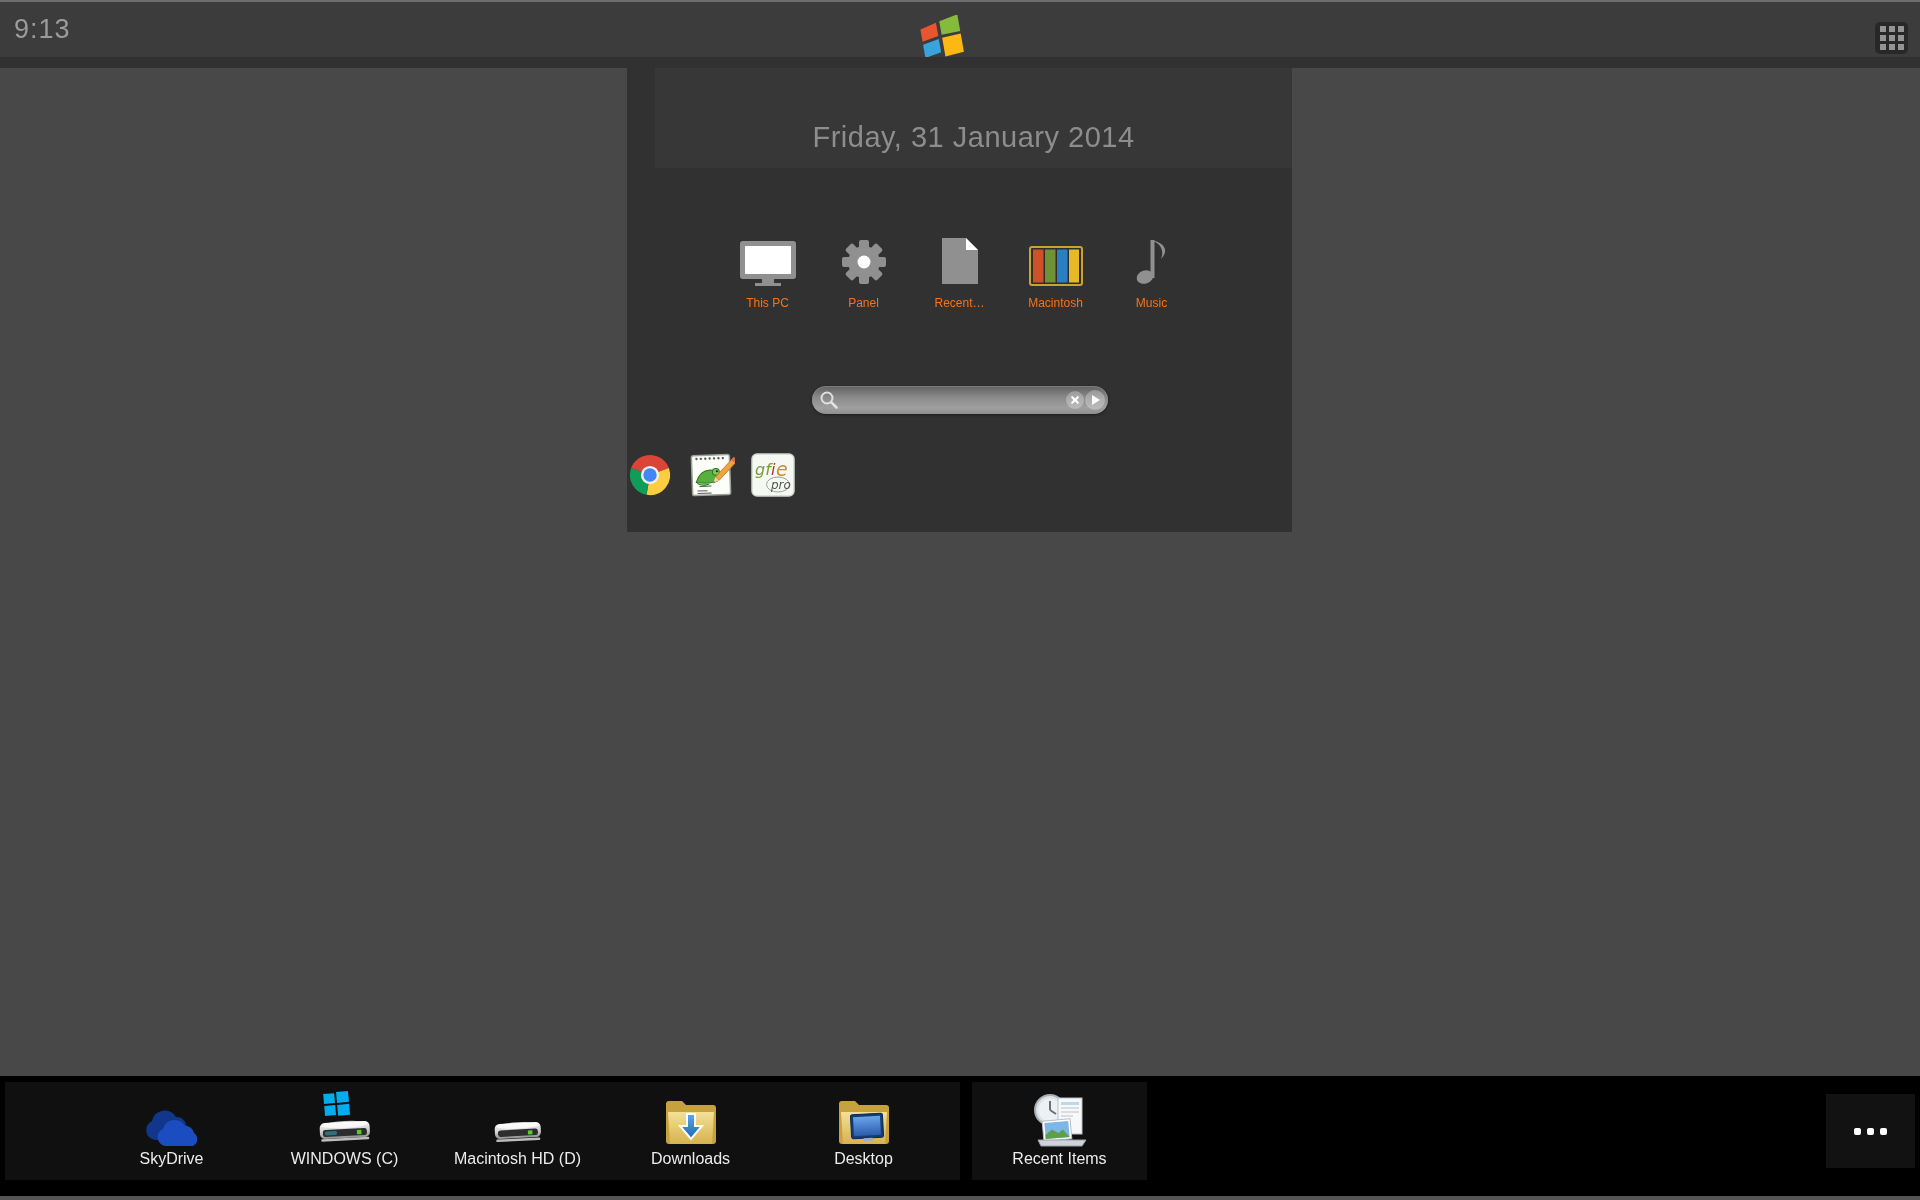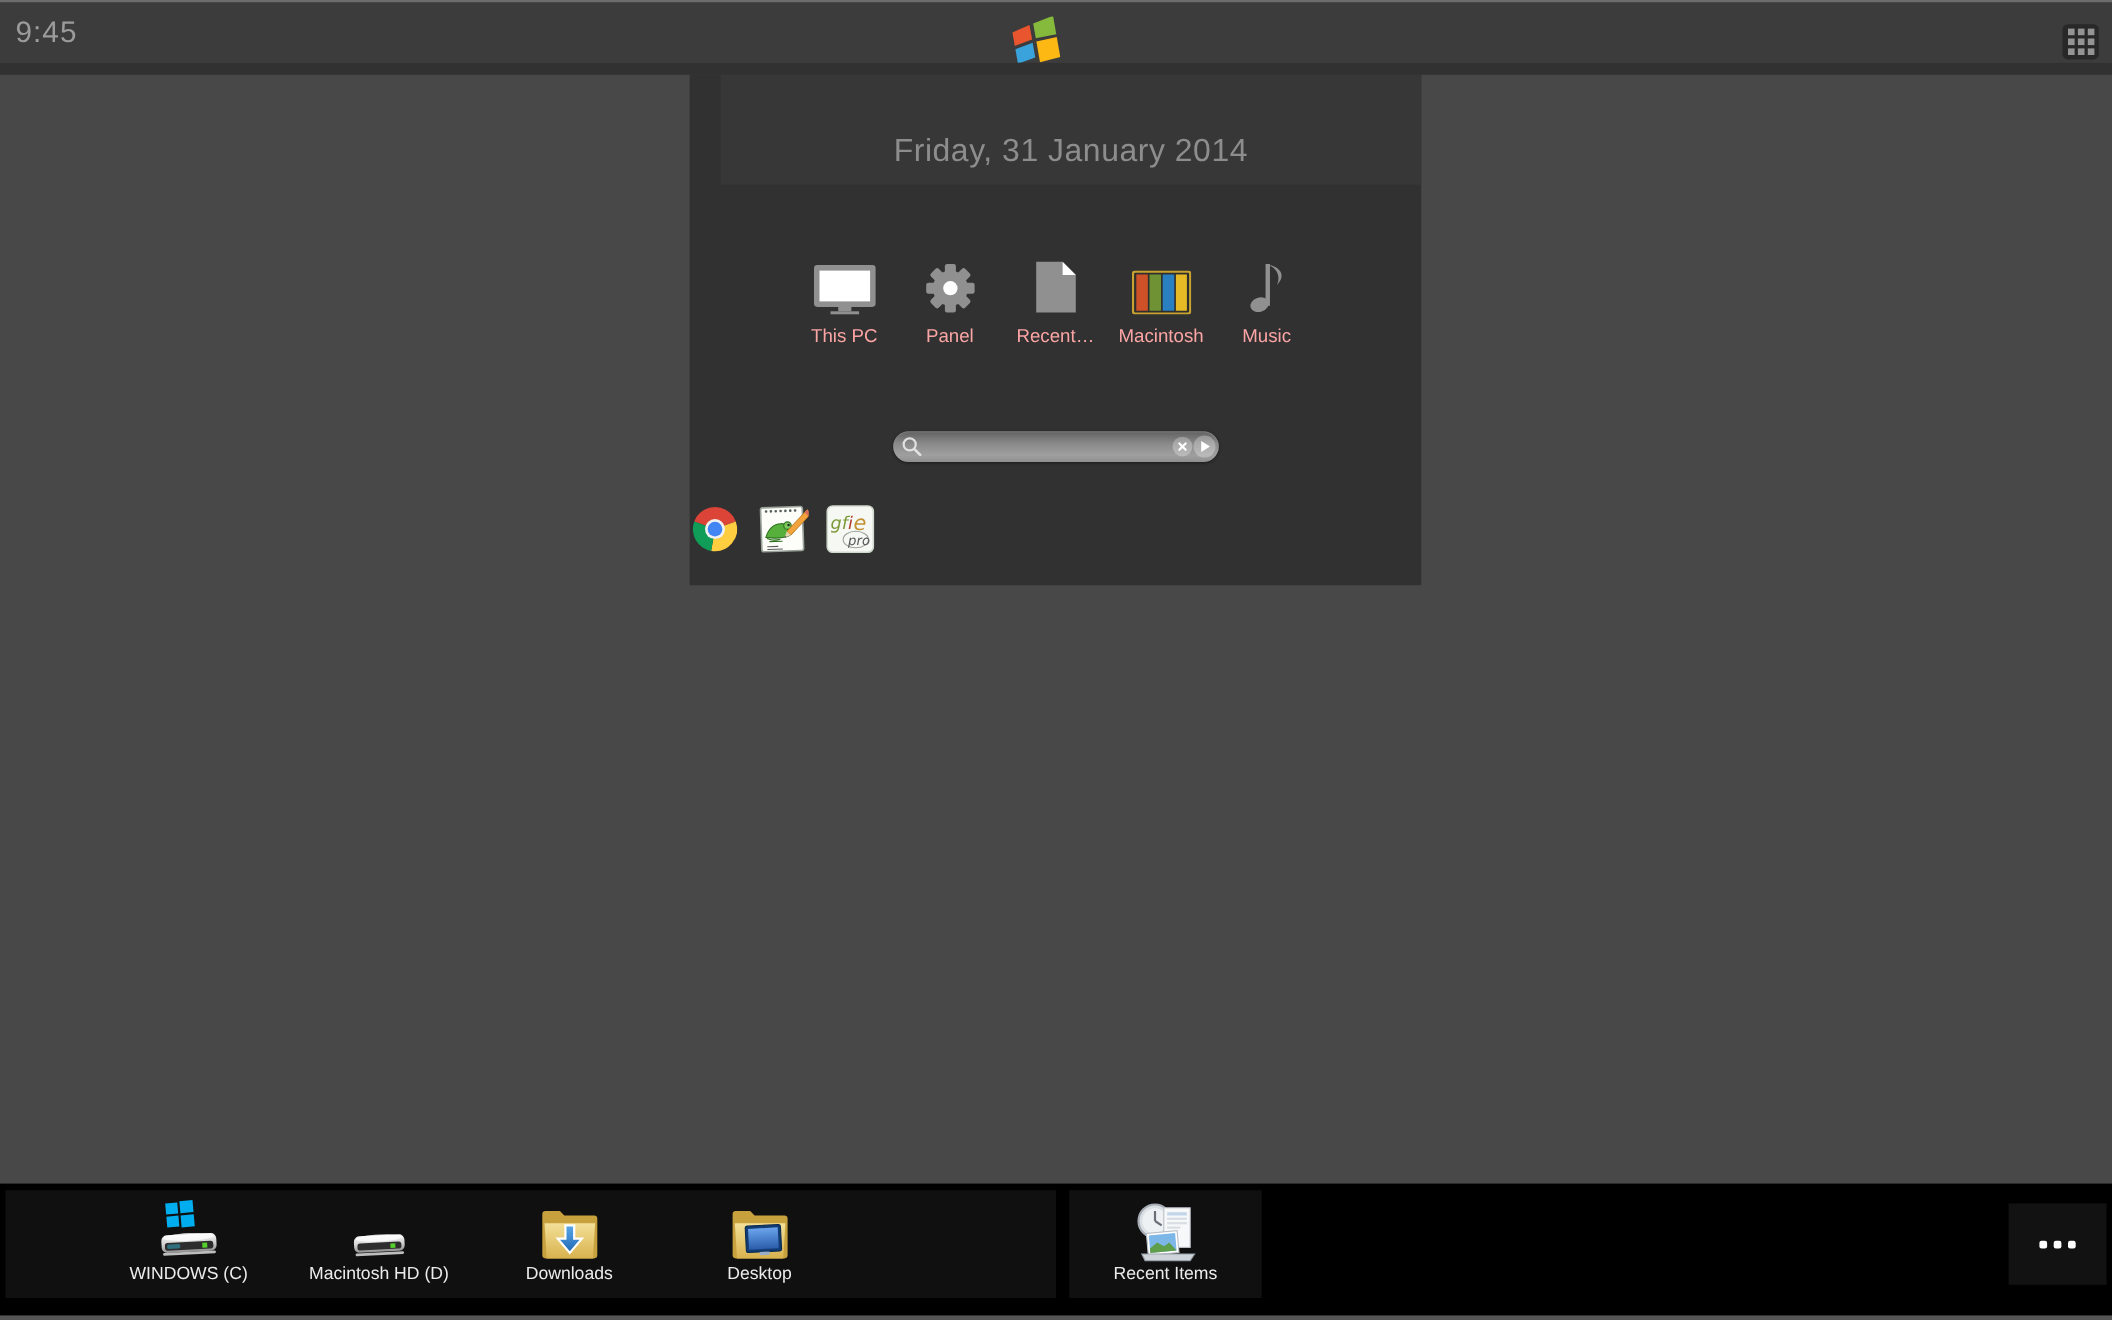--- a/index.html
+++ b/index.html
@@ -19,21 +19,21 @@
 
   
   #start-panel{position:absolute;left:627px;top:68px;width:665px;height:464px;background:#313131;}
   .panel-header{height:100px;background:#373737;display:flex;align-items:flex-end;justify-content:center;
                 padding-bottom:14px;box-sizing:border-box;margin-left:28px;}
   .date{font-size:29px;font-weight:300;color:#8d8d8d;letter-spacing:.5px;}
 
   .tiles{margin-top:56px;display:flex;justify-content:center;gap:12px;}
   .tile{width:84px;display:flex;flex-direction:column;align-items:center;cursor:pointer;}
   .tile-icon{height:62px;display:flex;align-items:flex-end;justify-content:center;}
-  .tile-label{margin-top:10px;font-size:17px;color:#fca5a5;white-space:nowrap;}
+  .tile-label{margin-top:10px;font-size:12px;color:#f97316;white-space:nowrap;}
 
   .search-row{margin-top:76px;display:flex;justify-content:center;}
   .search-pill{position:relative;width:296px;height:28px;border-radius:14px;
                background:linear-gradient(180deg,#606060,#8a8a8a 40%,#9f9f9f 78%,#8f8f8f);
                box-shadow:inset 0 1px 1px rgba(255,255,255,.18),0 1px 3px rgba(0,0,0,.45);}
   .search-pill svg{position:absolute;left:7px;top:4px;opacity:.92;}
   .search-input{position:absolute;left:30px;top:2px;width:205px;height:24px;background:transparent;
                 border:none;outline:none;font-size:15px;color:#222;font-family:"Liberation Sans",sans-serif;}
   .pill-btn{position:absolute;border-radius:50%;background:rgba(255,255,255,.28);cursor:pointer;}
   .btn-clear{right:24px;top:5px;width:18px;height:18px;}
@@ -82,21 +82,21 @@
           <stop offset="1" stop-color="#2a5dab"></stop>
       </linearGradient>
       <linearGradient id="arrowGrad" x1="0" y1="0" x2="0" y2="1">
         <stop offset="0" stop-color="#5aa7e8"></stop>
           <stop offset="1" stop-color="#1f67b5"></stop>
       </linearGradient>
     </defs>
   </svg>
 
   <div id="topbar">
-    <div id="clock">9:45</div>
+    <div id="clock">9:13</div>
 
     <svg id="win-logo" width="46" height="44" viewBox="0 0 46 44">
       <g transform="rotate(-10 23 22)">
         <polygon points="4,11 20.5,7 20.5,20.5 4,23.5" fill="#e8552e"></polygon>
         <polygon points="24,6.2 43,2.5 43,19.5 24,20" fill="#86ba3d"></polygon>
         <polygon points="4,26.5 20.5,23.5 20.5,37 4,40" fill="#3aa3dc"></polygon>
         <polygon points="24,23 43,22 43,40.5 24,42" fill="#fdb813"></polygon>
       </g>
     </svg>
 
@@ -255,20 +255,29 @@
         </svg>
       </div>
     </div>
   </div>
 
   <div id="dock-band">
 
     <div id="dock-main" class="dock-panel">
       <div class="row">
 
+        <div class="dock-item">
+          <div class="dock-icon">
+            <svg width="62" height="42" viewBox="0 0 62 42">
+              <path d="M14 34 a10 10 0 0 1 -3 -19 a13 13 0 0 1 24 -4 a9 9 0 0 1 10 8 a8 8 0 0 1 -2 15 z" fill="#12368c"></path>
+              <path d="M24 40 a9 9 0 0 1 -2 -17 a12 12 0 0 1 22 -3 a8.5 8.5 0 0 1 9 7 a7.5 7.5 0 0 1 -1 13 z" fill="#1b4cc0"></path>
+            </svg>
+          </div>
+          <div class="dock-label">SkyDrive</div>
+        </div>
 
         <div class="dock-item">
           <div class="dock-icon">
             <svg width="60" height="62" viewBox="0 0 60 62">
               <g fill="#00adef" transform="rotate(-5 21 17)">
                 <rect x="9" y="7" width="11" height="10"></rect>
                 <rect x="22" y="6" width="12" height="11"></rect>
                 <rect x="9" y="19" width="11" height="10"></rect>
                 <rect x="22" y="19" width="12" height="11"></rect>
               </g>

